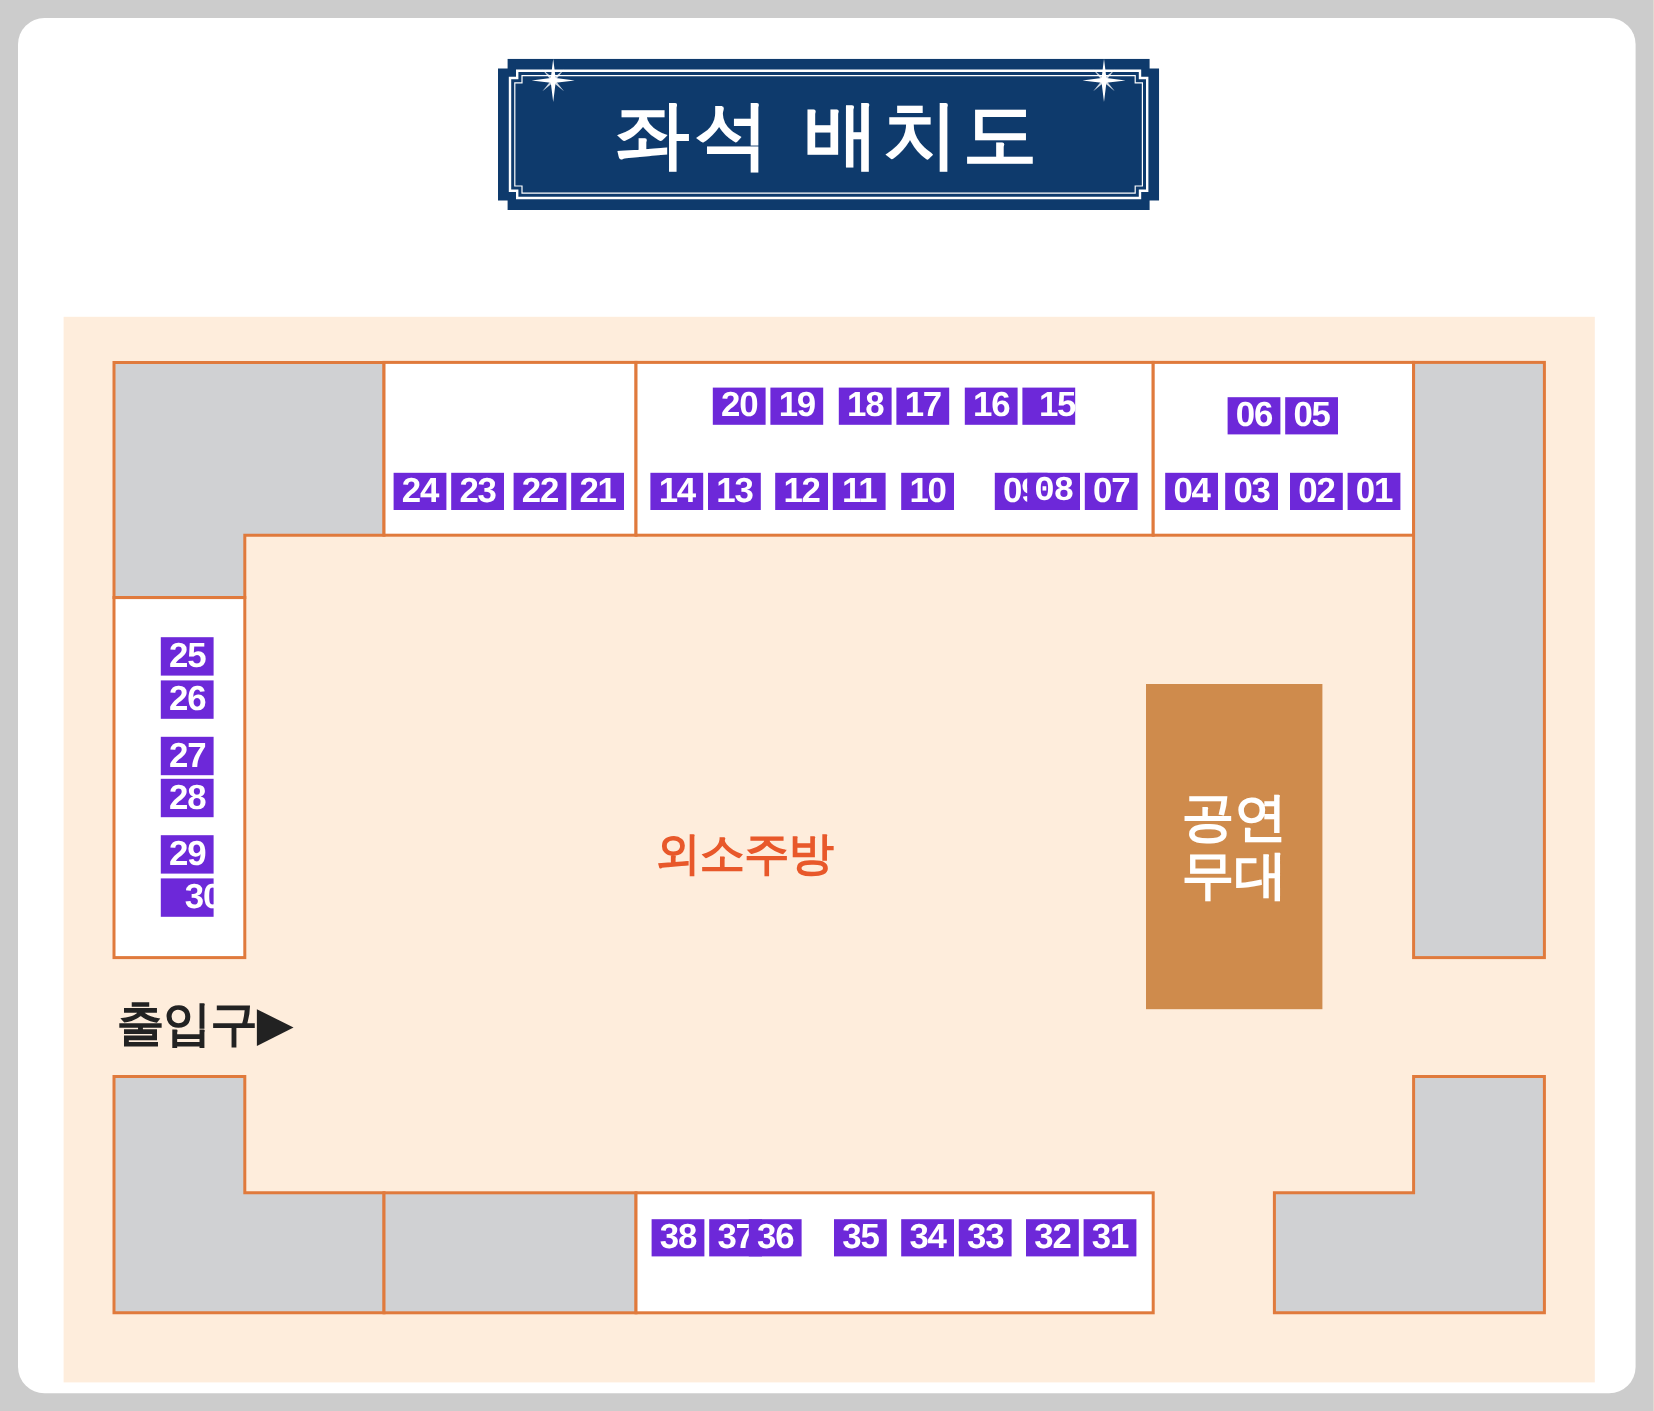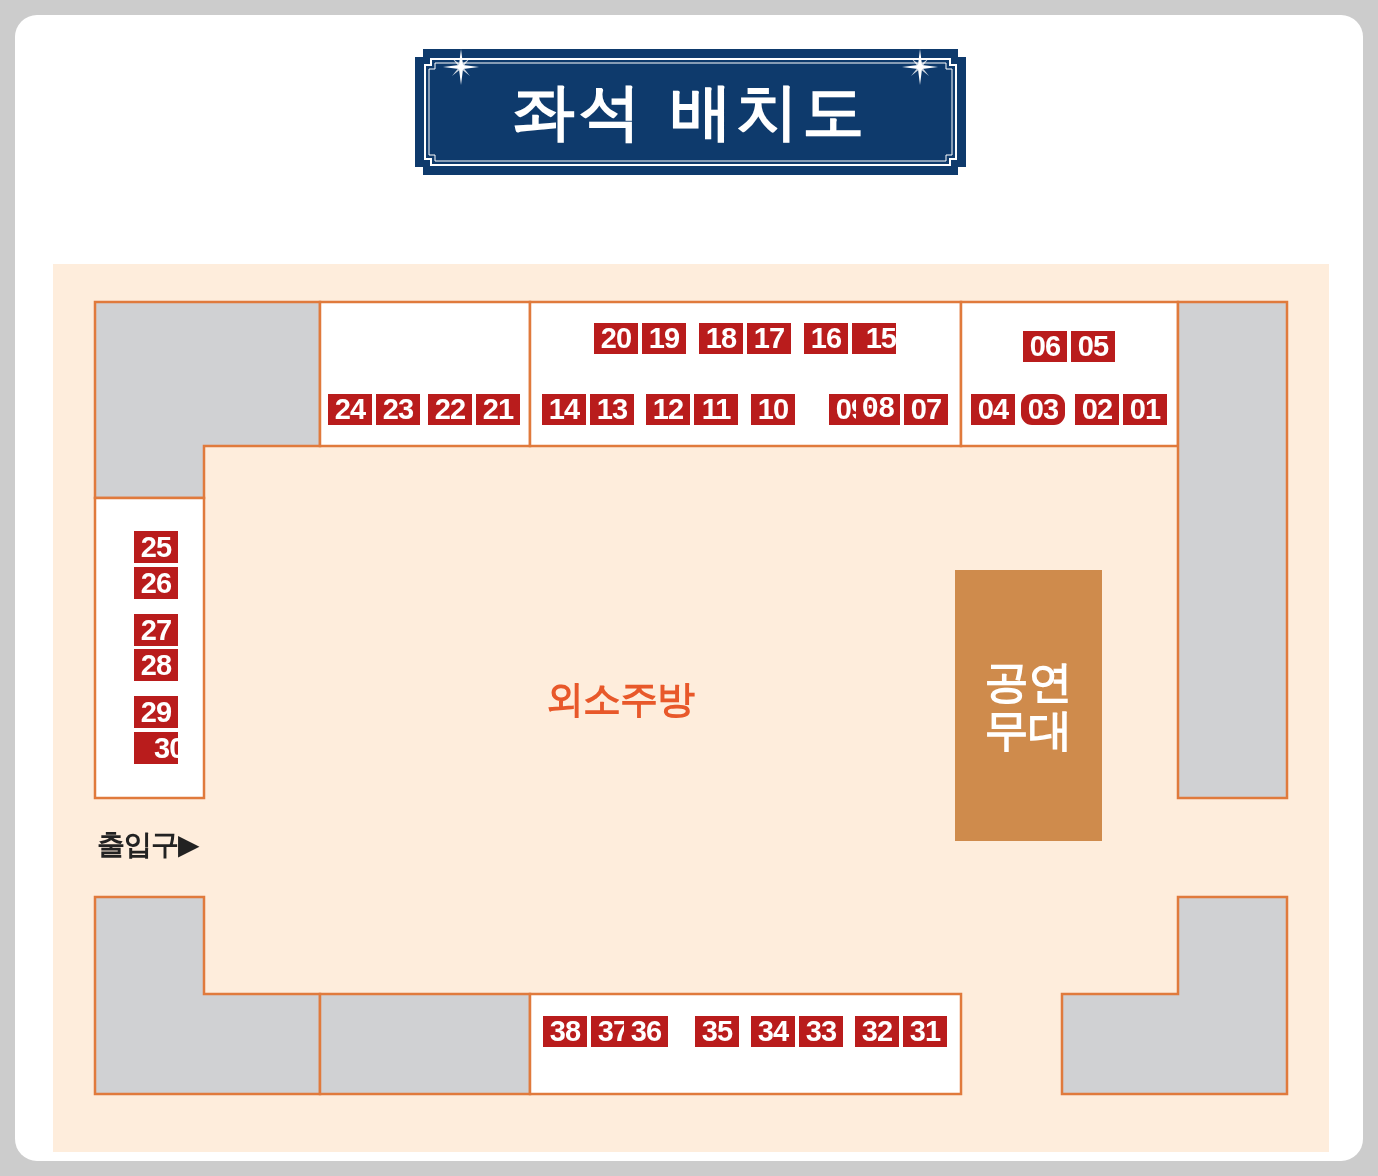--- a/index.html
+++ b/index.html
@@ -6,29 +6,29 @@
   body{width:1378px;height:1176px;background:#cccccc;position:relative;overflow:hidden;
        font-family:"Liberation Sans","DejaVu Sans",sans-serif;}
   .card{position:absolute;left:15px;top:15px;width:1348px;height:1146px;background:#ffffff;border-radius:22px;}
   .banner{position:absolute;left:415px;top:49px;width:551px;height:126px;}
   .banner svg{position:absolute;left:0;top:0;}
   .banner-title{position:absolute;left:0;top:0;width:551px;height:126px;display:flex;align-items:center;justify-content:center;
        color:#ffffff;font-family:"DejaVu Serif","Liberation Serif",serif;font-weight:bold;font-size:62px;letter-spacing:4px;}
   .star{position:absolute;top:46px;width:36px;height:36px;}
   .floor{position:absolute;left:53px;top:264px;width:1276px;height:888px;background:#feeddc;}
   .plan{position:absolute;left:0;top:0;}
-  .seat{position:absolute;height:31px;width:44px;background:#b91c1c;color:#ffffff;font-weight:bold;
+  .seat{position:absolute;height:31px;width:44px;background:#6d28d9;color:#ffffff;font-weight:bold;
         font-size:29px;line-height:31px;text-align:center;letter-spacing:-1px;box-sizing:border-box;
         font-family:"Liberation Sans",sans-serif;}
   .seat.v{width:44px;height:32px;line-height:32px;}
-  .kitchen{position:absolute;color:#e8582a;font-weight:bold;font-size:38px;letter-spacing:-1px;}
+  .kitchen{position:absolute;color:#e8582a;font-weight:bold;font-size:38px;letter-spacing:-1px;margin-top:12px;}
   .stage{position:absolute;left:955px;top:570px;width:147px;height:271px;background:#cf8b4c;
          display:flex;align-items:center;justify-content:center;flex-direction:column;}
   .stage span{color:#ffffff;font-weight:bold;font-size:44px;line-height:48px;}
-  .entrance{position:absolute;left:97px;top:826px;font-weight:bold;font-size:28px;color:#222222;letter-spacing:-1px;}
+  .entrance{position:absolute;left:97px;top:826px;font-weight:bold;font-size:40px;color:#222222;letter-spacing:-1px;}
 </style>
 </head>
 <body>
 
 <div class="card"></div>
 
 <div class="banner">
   <svg width="551" height="126">
     <polygon points="8,0 543,0 543,8 551,8 551,118 543,118 543,126 8,126 8,118 0,118 0,8 8,8" fill="#0e3a6c"></polygon>
     <polygon points="16,10 535,10 535,16 541,16 541,110 535,110 535,116 16,116 16,110 10,110 10,16 16,16" fill="none" stroke="#ffffff" stroke-width="2"></polygon>
@@ -88,21 +88,21 @@
 <div class="seat" style="left:646px;top:394px;">12</div>
 <div class="seat" style="left:694px;top:394px;">11</div>
 <div class="seat" style="left:751px;top:394px;">10</div>
 <div class="seat" style="left:829px;top:394px;">09</div>
 <div class="seat" style="left:856px;top:394px;font-family:Liberation Mono, monospace;">08</div>
 <div class="seat" style="left:904px;top:394px;">07</div>
 
 <div class="seat" style="left:1023px;top:331px;">06</div>
 <div class="seat" style="left:1071px;top:331px;">05</div>
 <div class="seat" style="left:971px;top:394px;">04</div>
-<div class="seat" style="left:1021px;top:394px;border-radius:11px;">03</div>
+<div class="seat" style="left:1021px;top:394px;">03</div>
 <div class="seat" style="left:1075px;top:394px;">02</div>
 <div class="seat" style="left:1123px;top:394px;">01</div>
 
 <div class="seat v" style="left:134px;top:531px;">25</div>
 <div class="seat v" style="left:134px;top:567px;">26</div>
 <div class="seat v" style="left:134px;top:614px;">27</div>
 <div class="seat v" style="left:134px;top:649px;">28</div>
 <div class="seat v" style="left:134px;top:696px;">29</div>
 <div class="seat v" style="left:134px;top:732px;padding-left:20px;">30</div>
 

